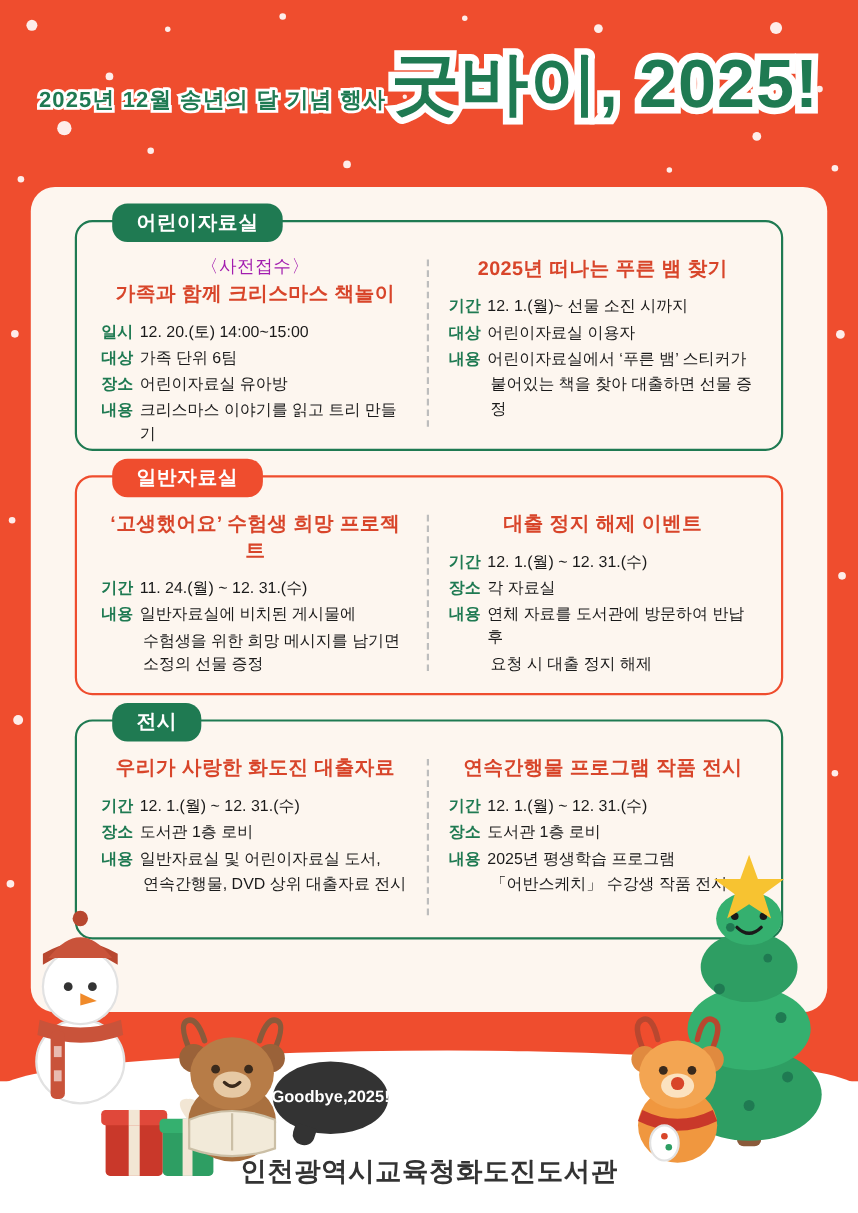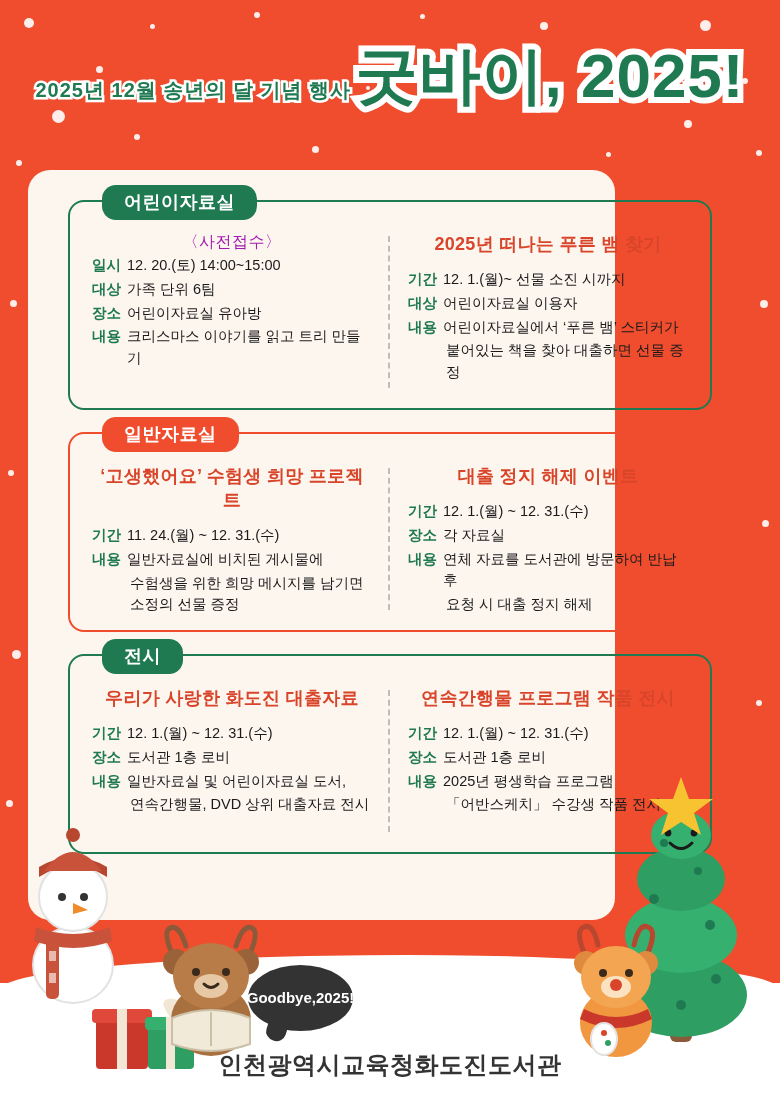--- a/index.html
+++ b/index.html
@@ -29,21 +29,21 @@
     letter-spacing: 1px;
     -webkit-text-stroke: 12px #ffffff;
     paint-order: stroke fill;
     display: inline-block;
   }
 
   
   .card {
     position: absolute;
     left: 28px; top: 170px;
-    width: 587px; height: 750px;
+    width: 724px; height: 750px;
     background: #fdf6ef;
     border-radius: 22px;
     z-index: 4;
   }
 
   .section { position: absolute; left: 40px; width: 644px; }
   .section-box {
     border: 2.5px solid var(--c);
     border-radius: 16px;
     width: 100%;
@@ -159,20 +159,21 @@
 </div>
 
 <div class="card">
 
   <div class="section" style="top:30px; height:210px;">
     <div class="section-box" style="--c:#1f7a52;">
       <div class="section-label">어린이자료실</div>
       <div class="cols">
         <div class="col left">
           <div class="pre-note">〈사전접수〉</div>
+          <div class="col-title">가족과 함께 크리스마스 책놀이</div>
           <div class="row">
               <span class="key">일시</span>
               <span class="val">12. 20.(토) 14:00~15:00</span>
             </div>
           <div class="row">
               <span class="key">대상</span>
               <span class="val">가족 단위 6팀</span>
             </div>
           <div class="row">
               <span class="key">장소</span>

